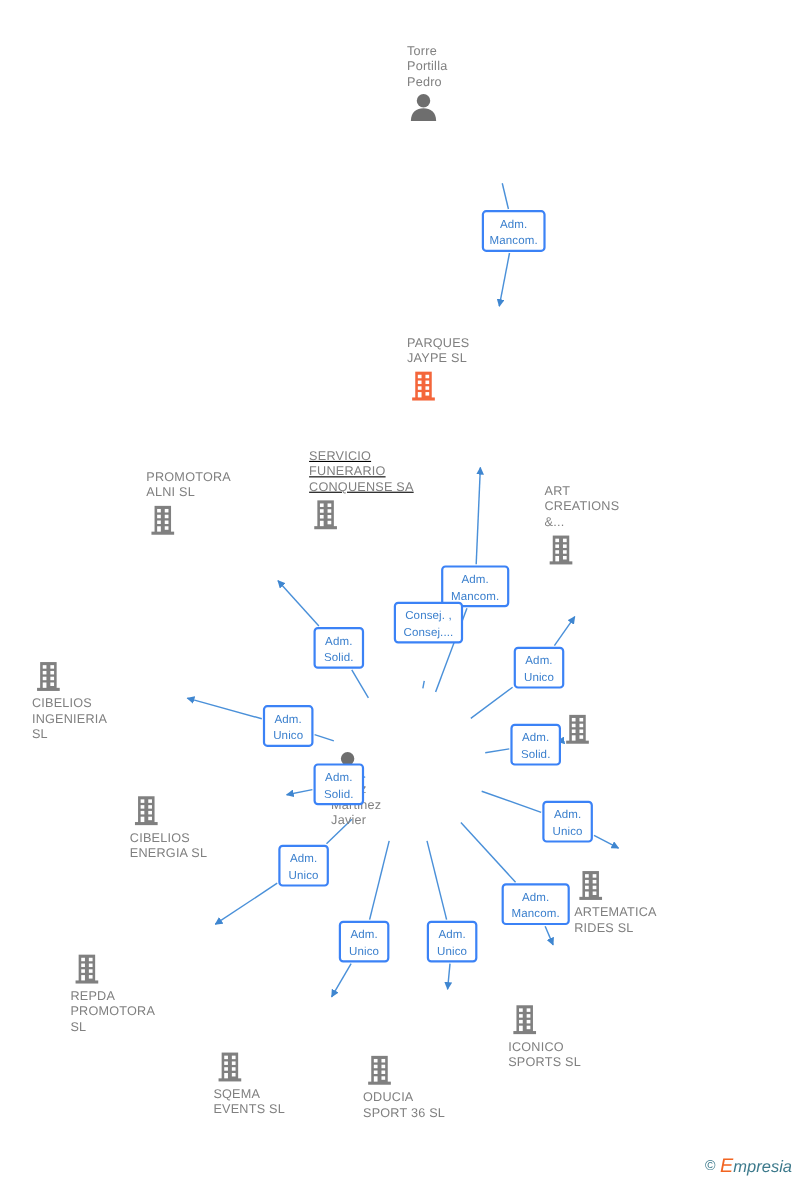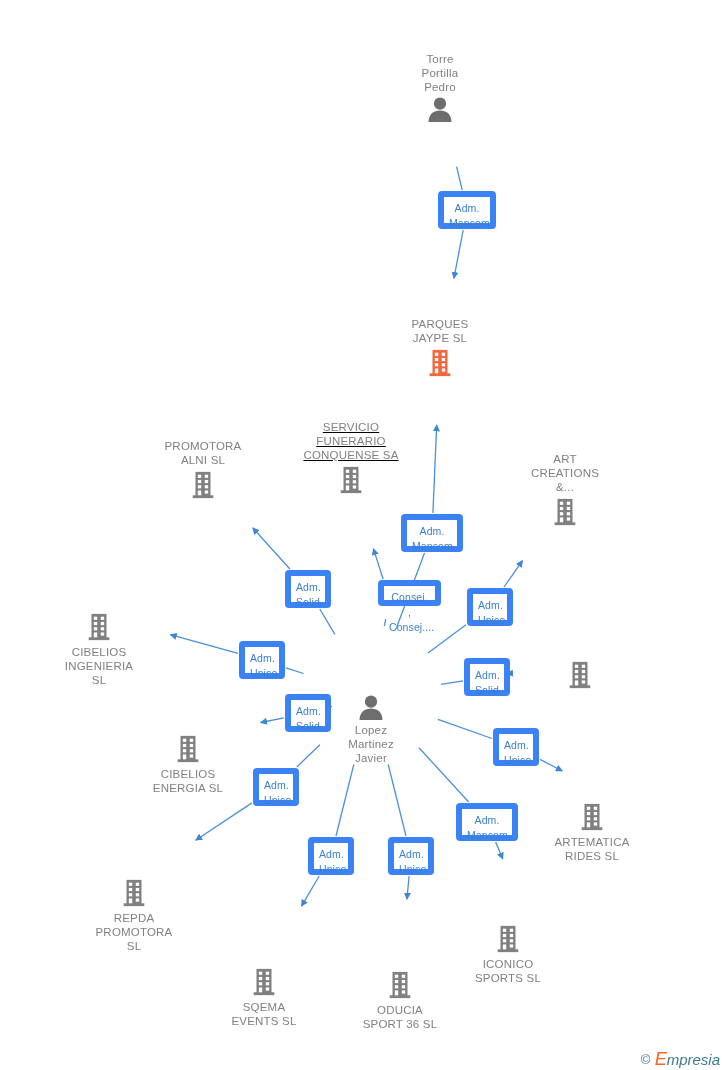--- a/index.html
+++ b/index.html
@@ -23,40 +23,38 @@
     left: 0;
     top: 0;
     width: 728px;
     height: 1070px;
     pointer-events: none;
   }
   .node {
     position: absolute;
     width: 140px;
     margin-left: -70px;
-    text-align: center;
     line-height: 1.22;
-    margin-top: 12px;
   }
   .node .label {
     font-size: 11.5px;
     color: #808080;
     letter-spacing: 0.2px;
     white-space: pre-line;
   }
   .node .glyph {
     line-height: 0;
     display: block;
   }
   .node.label-top .glyph { margin-top: 3px; }
   .node.label-bottom .glyph { margin-bottom: 3px; }
   .edge-label {
     position: absolute;
     box-sizing: border-box;
-    border: 6px solid #3b82f6;
+    border: 2px solid #3b82f6;
     border-radius: 4px;
     background: #ffffff;
     color: #3a7fcd;
     font-size: 10.5px;
     text-align: center;
     padding: 4px 5px 5px 5px;
     line-height: 1.45;
     white-space: pre-line;
     letter-spacing: 0.1px;
   }
@@ -319,21 +317,21 @@
               <rect x="10.5" y="16.2" width="3.6" height="3.4"></rect>
               <rect x="17.9" y="16.2" width="3.6" height="3.4"></rect>
               <rect x="10.5" y="21.8" width="3.6" height="5.2"></rect>
               <rect x="17.9" y="21.8" width="3.6" height="3.4"></rect>
             </g>
           </svg></span>
         <div class="label">REPDA
 PROMOTORA
 SL</div>
       </div>
-      <div class="node label-bottom" style="left: 508px; top: 912px;">
+      <div class="node label-bottom" style="left: 532px; top: 912px;">
         <span class="glyph"><svg width="30" height="30" viewBox="0 0 32 32" aria-hidden="true">
             <g fill="#808080">
               <rect x="8" y="2" width="16" height="26"></rect>
               <rect x="5" y="27" width="22" height="3"></rect>
             </g>
             <g fill="#ffffff">
               <rect x="10.5" y="5" width="3.6" height="3.4"></rect>
               <rect x="17.9" y="5" width="3.6" height="3.4"></rect>
               <rect x="10.5" y="10.6" width="3.6" height="3.4"></rect>
               <rect x="17.9" y="10.6" width="3.6" height="3.4"></rect>
@@ -387,21 +385,21 @@
 SPORT 36  SL</div>
       </div>
     </div>
   <div id="labels-layer">
       <div class="edge-label" style="left: 438px; top: 191px; width: 58px; height: 38px;">Adm.
 Mancom.</div>
       <div class="edge-label" style="left: 401px; top: 514px; width: 62px; height: 38px;">Adm.
 Mancom.</div>
       <div class="edge-label" style="left: 285px; top: 570px; width: 46px; height: 38px;">Adm.
 Solid.</div>
-      <div class="edge-label" style="left: 358px; top: 580px; width: 63px; height: 26px; margin-left: 20px;">Consej. ,
+      <div class="edge-label" style="left: 358px; top: 547px; width: 63px; height: 38px;">Consej. ,
 Consej....</div>
       <div class="edge-label" style="left: 467px; top: 588px; width: 46px; height: 38px;">Adm.
 Unico</div>
       <div class="edge-label" style="left: 239px; top: 641px; width: 46px; height: 38px;">Adm.
 Unico</div>
       <div class="edge-label" style="left: 464px; top: 658px; width: 46px; height: 38px;">Adm.
 Solid.</div>
       <div class="edge-label" style="left: 285px; top: 694px; width: 46px; height: 38px;">Adm.
 Solid.</div>
       <div class="edge-label" style="left: 493px; top: 728px; width: 46px; height: 38px;">Adm.

